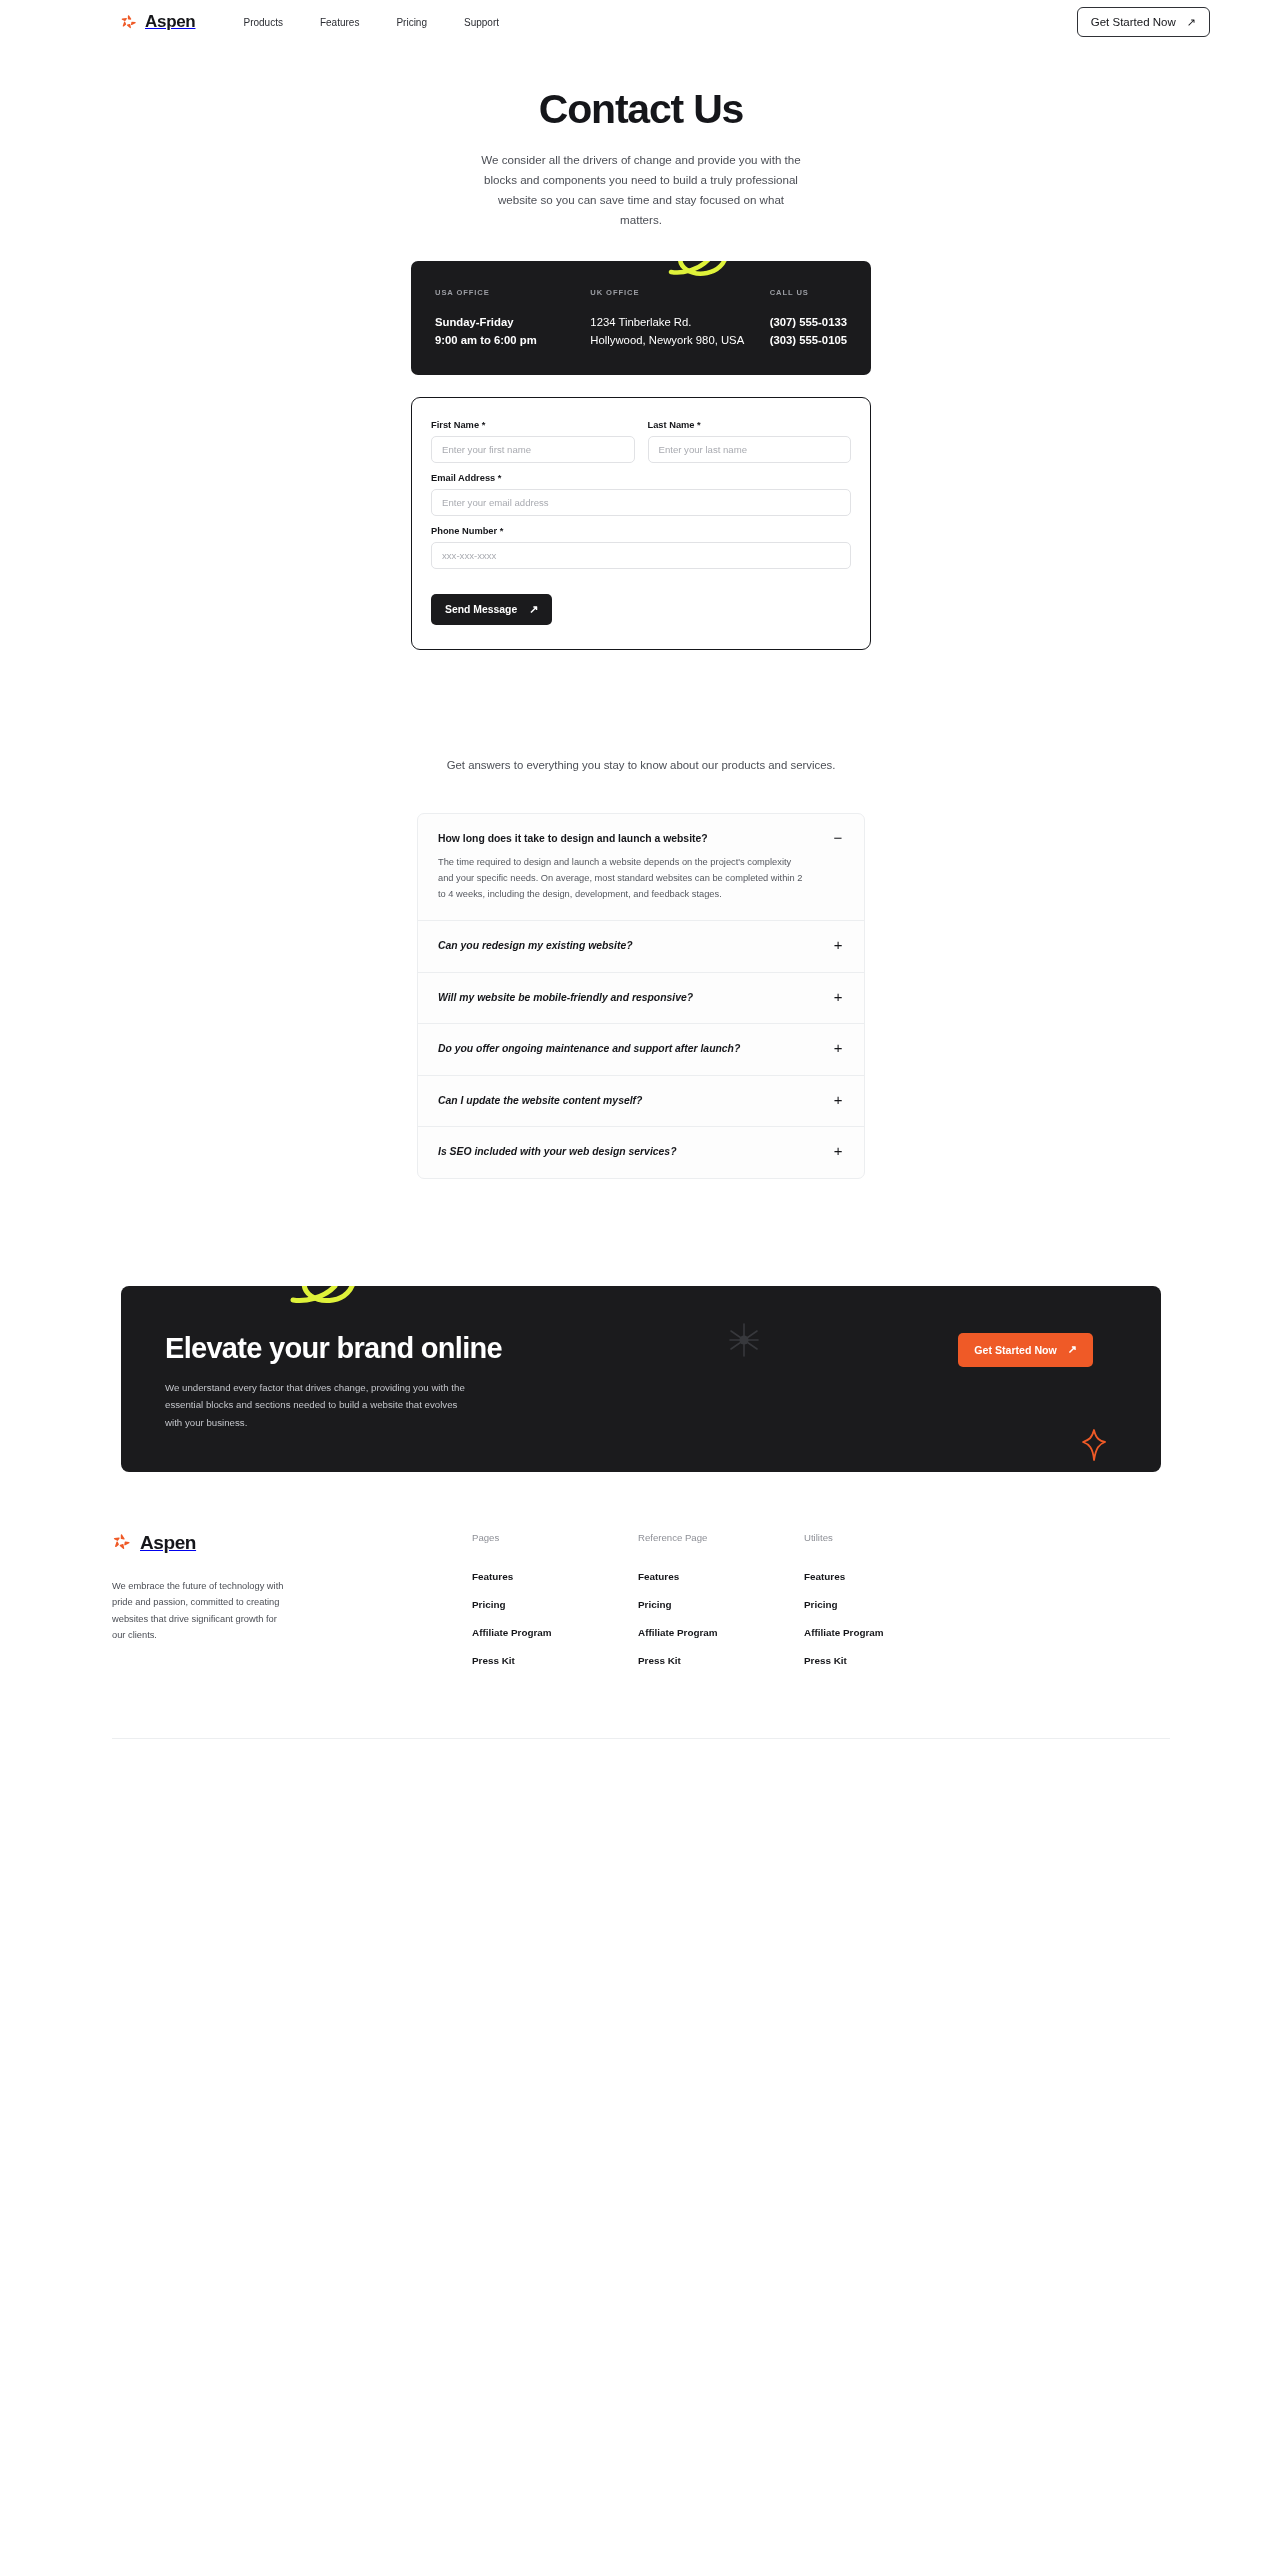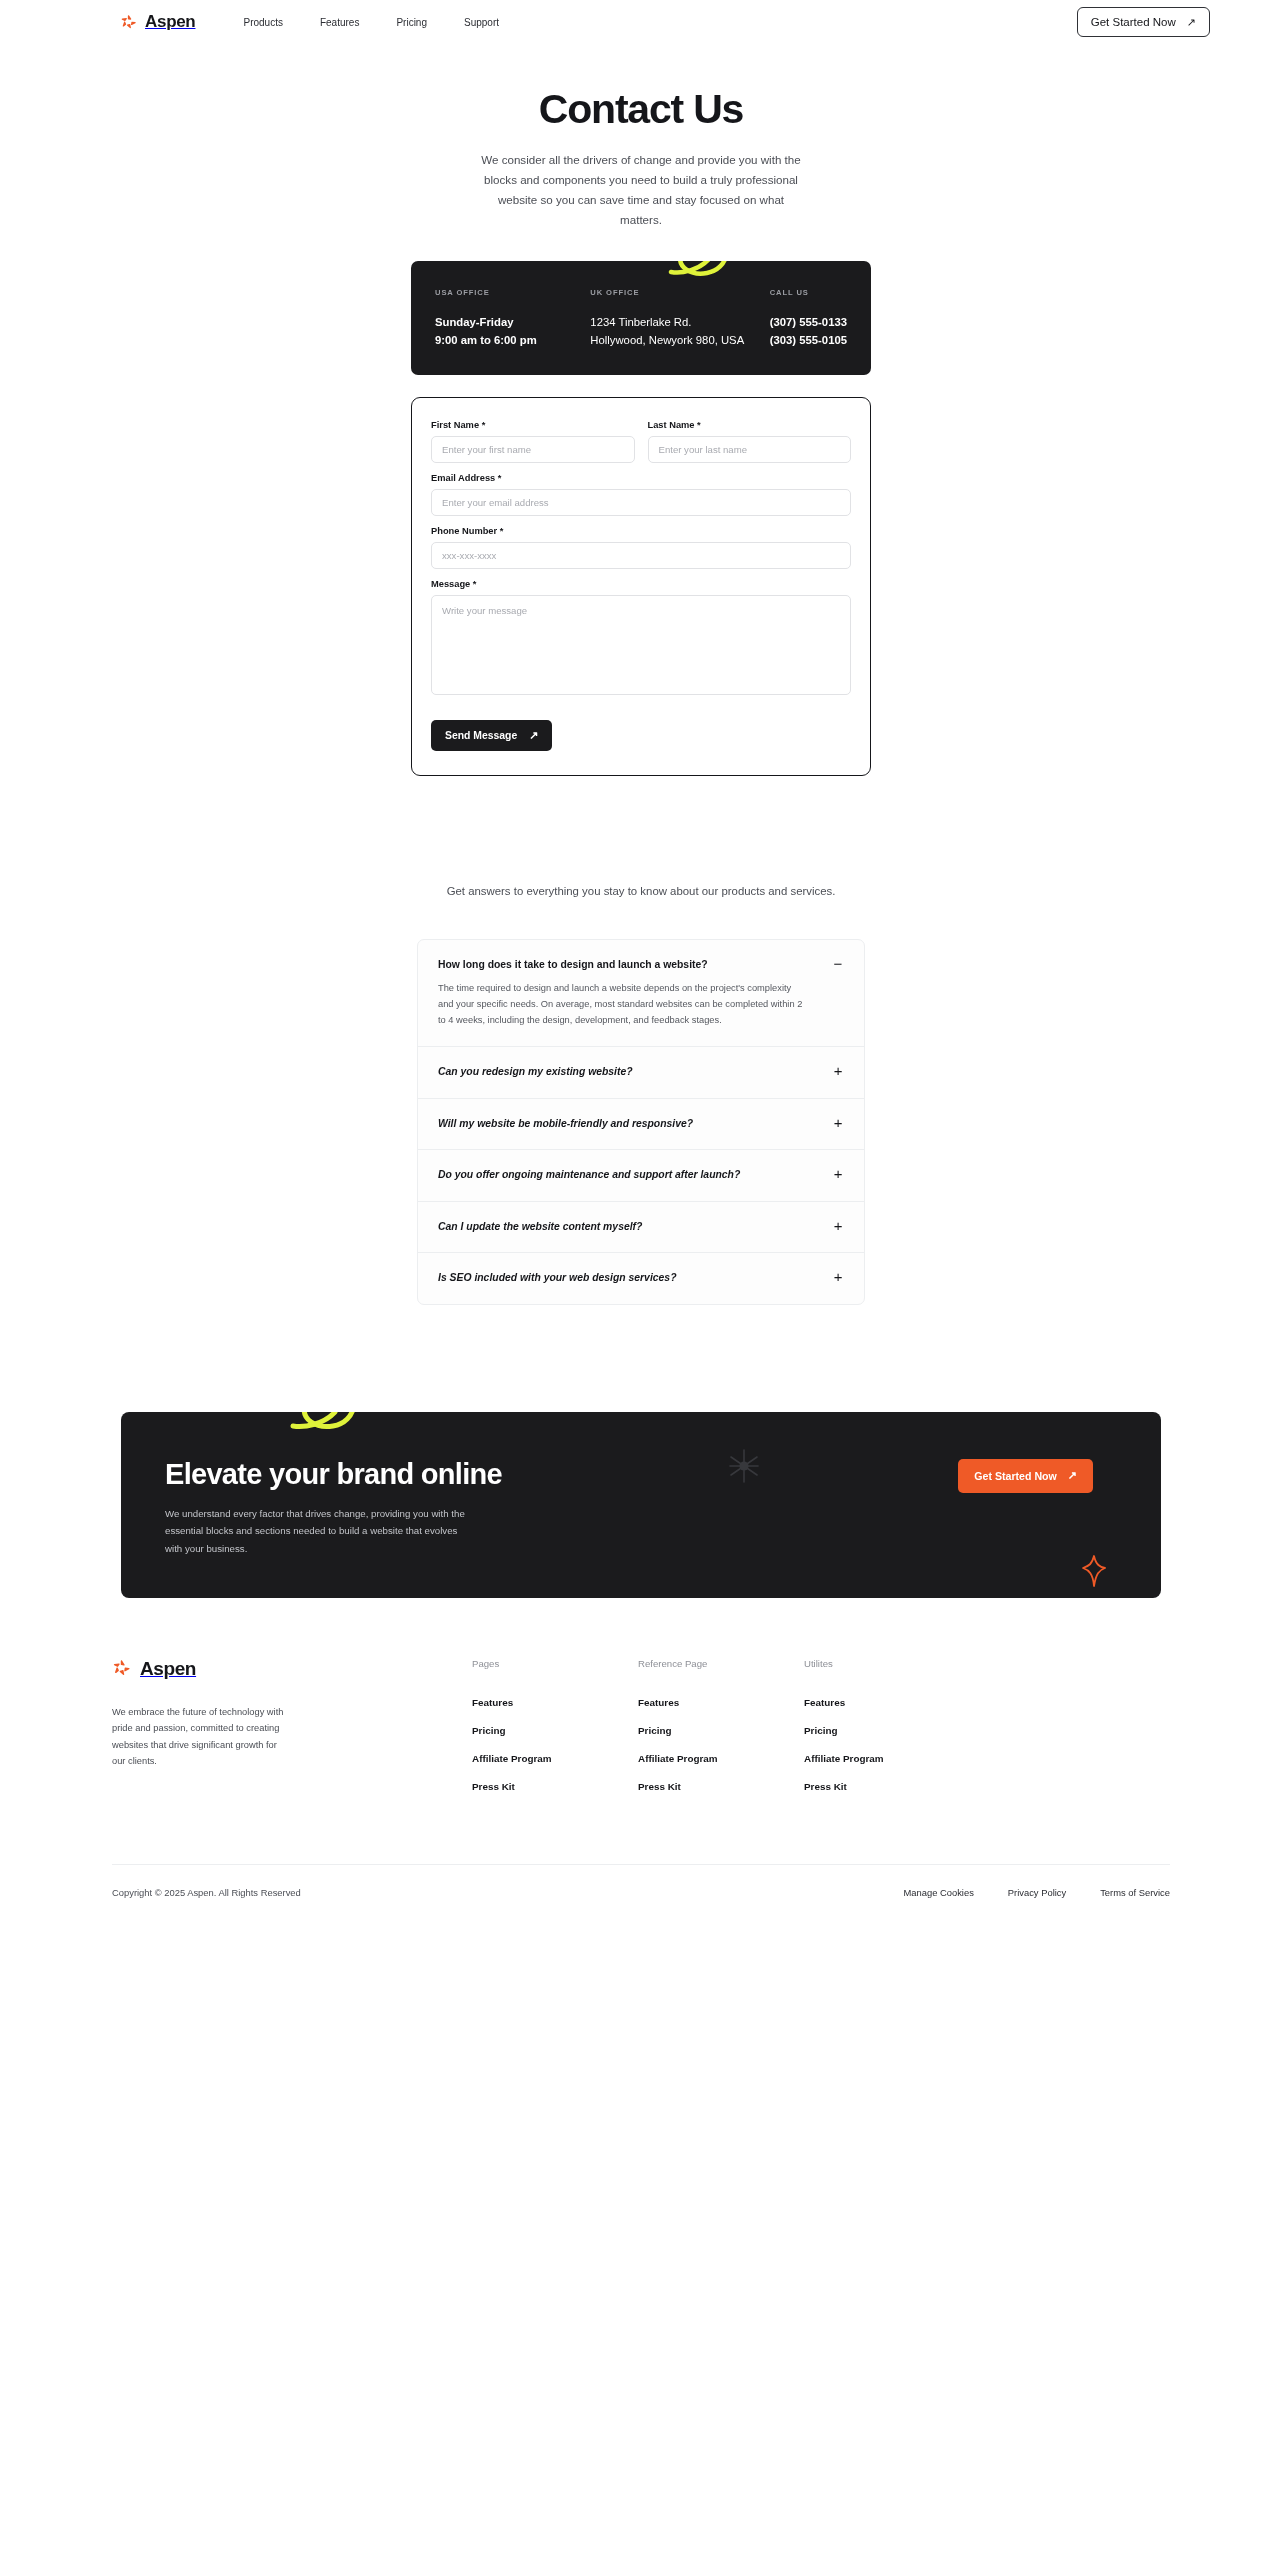--- a/index.html
+++ b/index.html
@@ -458,24 +458,20 @@
     <div class="field full">
       <label class="field-label">Email Address *</label>
       <input class="text-input" type="text" placeholder="Enter your email address" style="">
     </div>
 
     <div class="field full">
       <label class="field-label">Phone Number *</label>
       <input class="text-input" type="text" placeholder="xxx-xxx-xxxx" style="">
     </div>
 
-    <div class="field full">
-      <label class="field-label">Message *</label>
-      <textarea class="text-area" placeholder="Write your message" style=""></textarea>
-    </div>
 
     <button class="btn-dark" type="submit">
       <span>Send Message</span>
       <span class="arrow-ne">↗</span>
     </button>
 
   </form>
 </div>
 
 <section class="faq">
@@ -620,22 +616,14 @@
         <a class="footer-link" href="#">Pricing</a>
         <a class="footer-link" href="#">Affiliate Program</a>
         <a class="footer-link" href="#">Press Kit</a>
       </div>
 
     </div>
   </div>
 
   <div class="footer-rule"></div>
 
-  <div class="footer-bottom">
-    <span class="copyright">Copyright © 2025 Aspen. All Rights Reserved</span>
-    <span class="legal-links">
-      <a class="legal-link" href="#">Manage Cookies</a>
-      <a class="legal-link" href="#">Privacy Policy</a>
-      <a class="legal-link" href="#">Terms of Service</a>
-    </span>
-  </div>
 
 </footer>
 
 </body></html>

